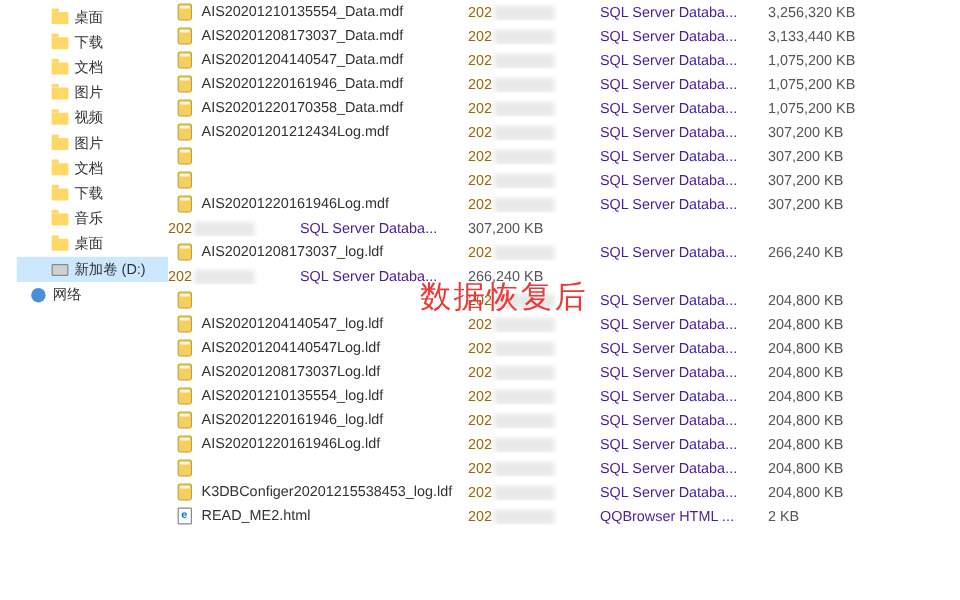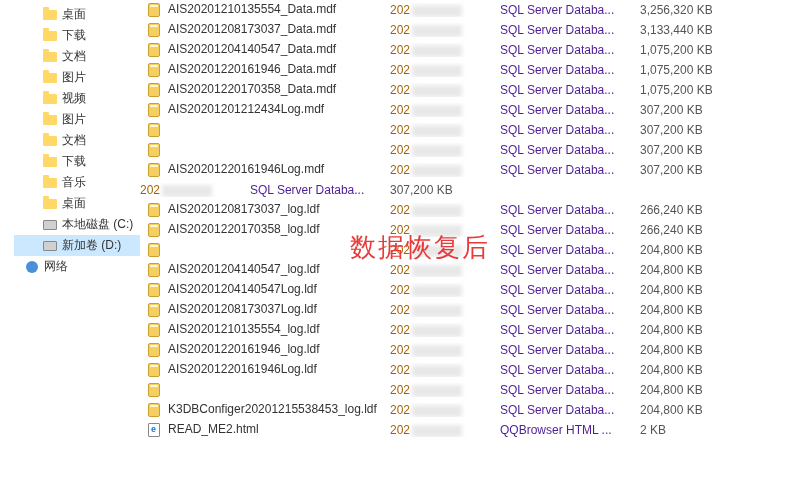--- a/index.html
+++ b/index.html
@@ -87,26 +87,20 @@
         <span class="folder-ico"></span>
       </span>
       <span>音乐</span>
     </div>
     <div class="tree-item indent">
       <span class="tree-icon">
         <span class="folder-ico"></span>
       </span>
       <span>桌面</span>
     </div>
-    <div class="tree-item indent">
-      <span class="tree-icon">
-        <span class="disk-ico"></span>
-      </span>
-      <span>本地磁盘 (C:)</span>
-    </div>
     <div class="tree-item indent selected">
       <span class="tree-icon">
         <span class="disk-ico"></span>
       </span>
       <span>新加卷 (D:)</span>
     </div>
     <div class="tree-item">
       <span class="tree-icon">
         <span class="net-ico"></span>
       </span>
@@ -223,26 +217,20 @@
           <span class="file-ico">
             <span class="db-ico"></span>
           </span>
           <span>AIS20201208173037_log.ldf</span>
         </div>
         <div class="col-date"><span>202</span><span class="date-blur"></span></div>
         <div class="col-type">SQL Server Databa...</div>
         <div class="col-size">266,240 KB</div>
       </div>
       <div class="file-row">
-        <div class="col-name">
-          <span class="file-ico">
-            <span class="db-ico"></span>
-          </span>
-          <span>AIS20201220170358_log.ldf</span>
-        </div>
         <div class="col-date"><span>202</span><span class="date-blur"></span></div>
         <div class="col-type">SQL Server Databa...</div>
         <div class="col-size">266,240 KB</div>
       </div>
       <div class="file-row">
         <div class="col-name">
           <span class="file-ico">
             <span class="db-ico"></span>
           </span>
         </div>

